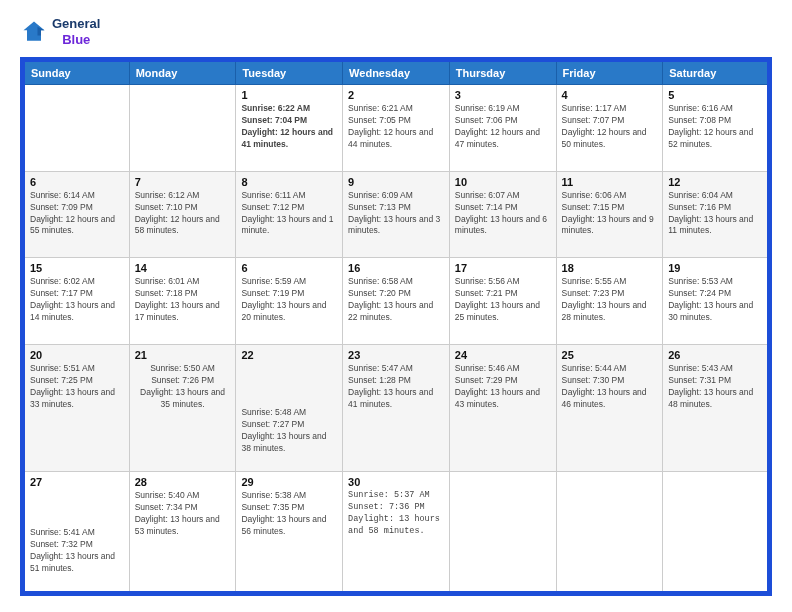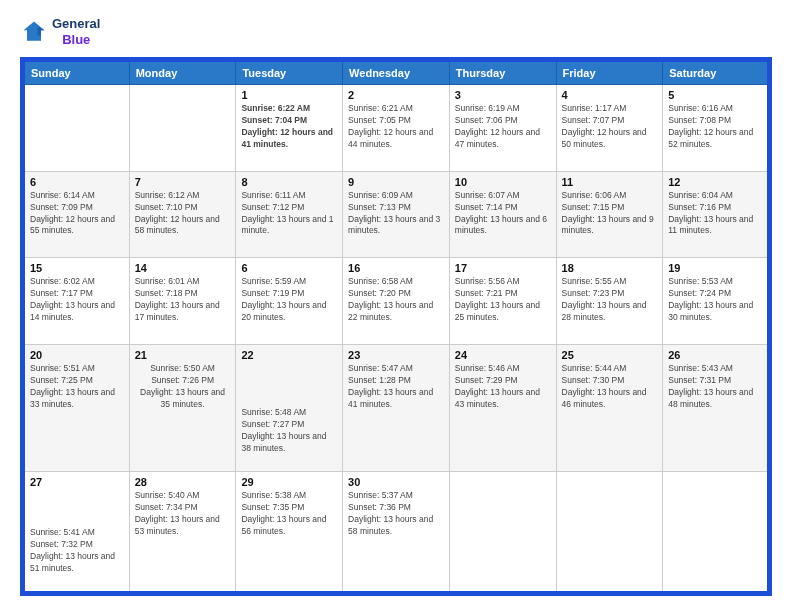--- a/index.html
+++ b/index.html
@@ -310,21 +310,21 @@
 Daylight: 13 hours and 53 minutes.</div>
           </td>
           <td>
             <span class="cell-date">29</span>
             <div class="cell-info" style="white-space: pre-line;">Sunrise: 5:38 AM
 Sunset: 7:35 PM
 Daylight: 13 hours and 56 minutes.</div>
           </td>
           <td>
             <span class="cell-date">30</span>
-            <div class="cell-info" style="white-space: pre-line;">Sunrise: 5:37 AM
+            <div class="cell-info" style="white-space: pre-line; font-family: Liberation Mono, monospace;">Sunrise: 5:37 AM
 Sunset: 7:36 PM
 Daylight: 13 hours and 58 minutes.</div>
           </td>
           <td class="empty-cell"></td>
           <td class="empty-cell"></td>
           <td class="empty-cell"></td>
         </tr>
       </tbody>
   </table>
 </div>

